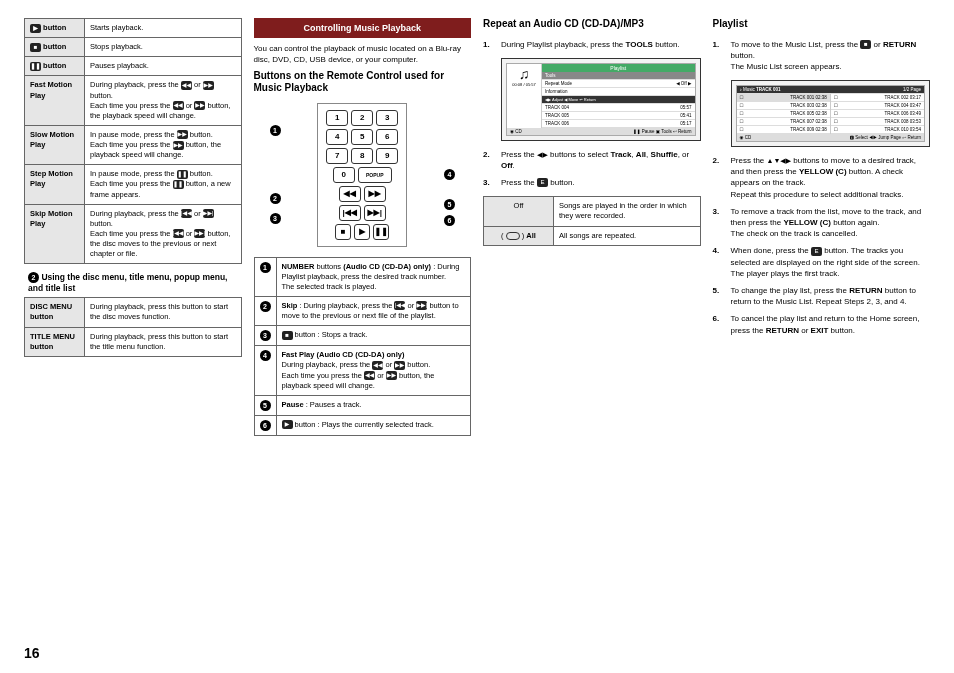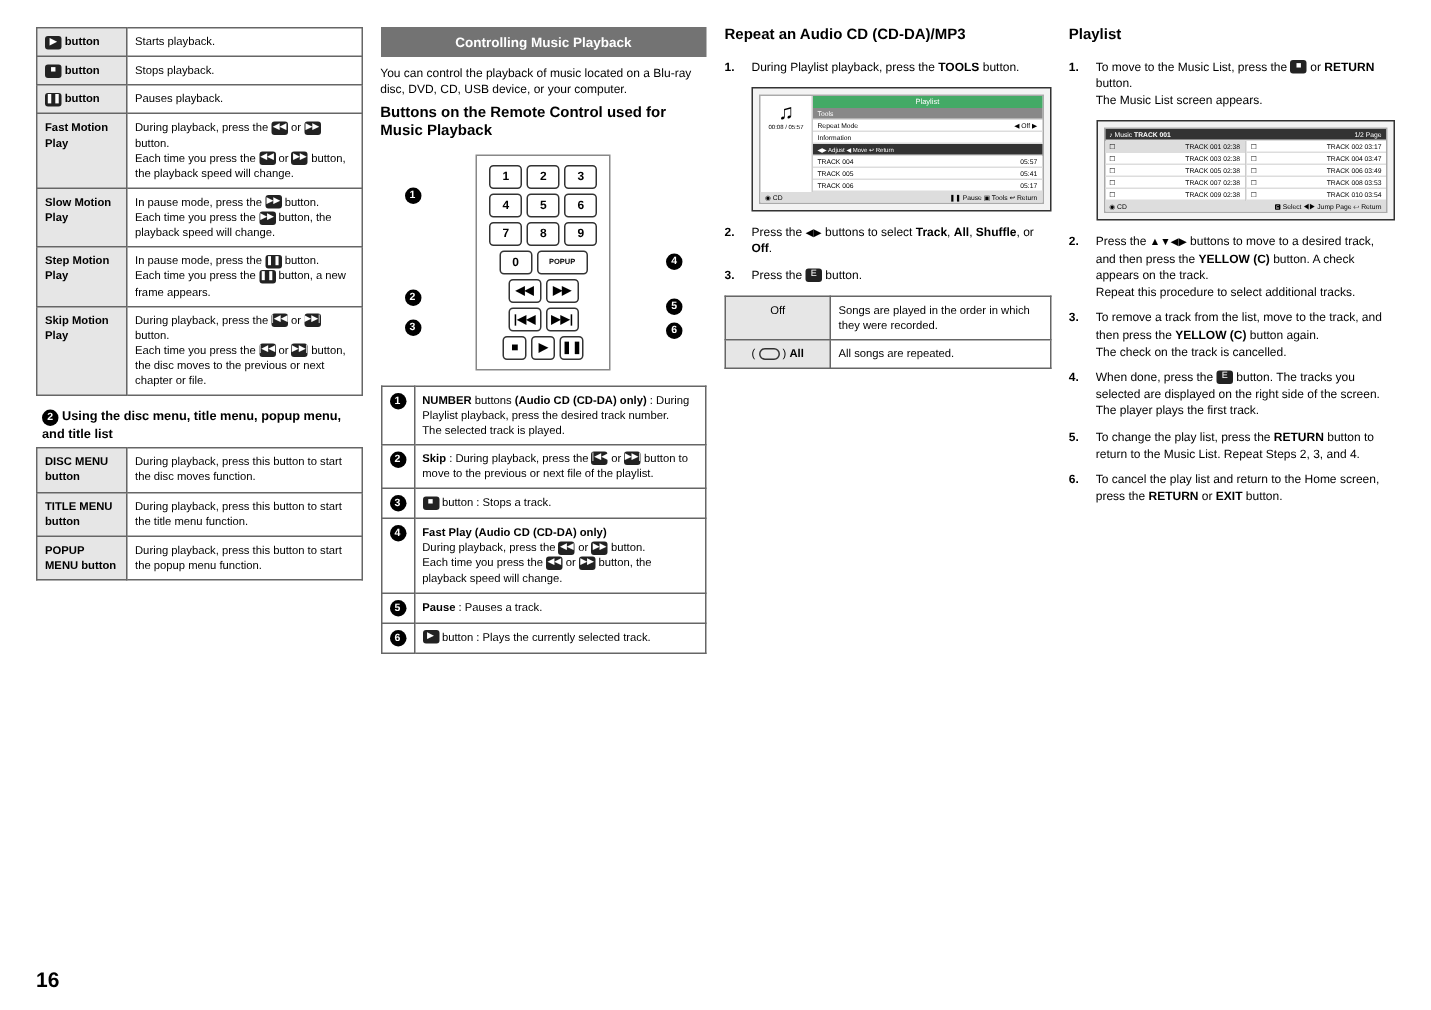--- a/index.html
+++ b/index.html
@@ -6,21 +6,21 @@
 body { font-family: Arial, Helvetica, sans-serif; font-size: 8px; background: #fff; width: 954px; height: 673px; padding: 18px 24px 10px 24px; position: relative; }
 .columns { display: flex; gap: 12px; }
 .col { flex: 1; min-width: 0; }
 table { border-collapse: collapse; width: 100%; margin-bottom: 8px; }
 td { border: 1px solid #666; padding: 4px 5px; font-size: 7.5px; line-height: 1.35; vertical-align: top; }
 td.label { background: #e6e6e6; font-weight: bold; width: 60px; }
 td.center { text-align: center; width: 18px; background: #fff; }
 .icon { display: inline-block; width: 11px; height: 9px; background: #222; border-radius: 2px; color: #fff; font-size: 6px; line-height: 9px; text-align: center; vertical-align: middle; }
 .circ { display: inline-block; width: 11px; height: 11px; background: #000; border-radius: 50%; color: #fff; font-size: 7px; line-height: 11px; text-align: center; font-weight: bold; }
 .subhead { font-size: 8.5px; font-weight: bold; margin: 4px 0 4px 4px; }
-.section-dark { background: #737373; color: #fff; font-size: 9px; font-weight: bold; padding: 5px 8px; text-align: center; margin-bottom: 6px; }
+.section-dark { background: #7f1d1d; color: #fff; font-size: 9px; font-weight: bold; padding: 5px 8px; text-align: center; margin-bottom: 6px; }
 .para { font-size: 8px; line-height: 1.35; margin-bottom: 4px; }
 .h3 { font-size: 10px; font-weight: bold; line-height: 1.25; margin-bottom: 8px; }
 .remote { border: 1px solid #888; padding: 6px; margin: 0 auto 10px; width: 90px; position: relative; }
 .remote-grid { display: grid; grid-template-columns: repeat(3, 22px); gap: 3px; justify-content: center; }
 .remote-key { border: 1px solid #333; border-radius: 3px; height: 16px; font-size: 8px; font-weight: bold; display: flex; align-items: center; justify-content: center; background: #fff; }
 .remote-row { display: flex; gap: 3px; justify-content: center; margin-top: 3px; }
 .callout { position: absolute; font-size: 7px; }
 ol.steps { list-style: none; padding: 0; margin: 0 0 8px 0; counter-reset: step; }
 ol.steps > li { position: relative; padding-left: 18px; margin-bottom: 6px; font-size: 8px; line-height: 1.4; }
 ol.steps > li::before { counter-increment: step; content: counter(step) "."; position: absolute; left: 0; font-weight: bold; }
@@ -78,24 +78,20 @@
     <table>
       <tbody>
           <tr>
             <td class="label">DISC MENU button</td>
             <td>During playback, press this button to start the disc moves function.</td>
           </tr>
       <tr>
             <td class="label">TITLE MENU button</td>
             <td>During playback, press this button to start the title menu function.</td>
           </tr>
-      <tr>
-            <td class="label">POPUP MENU button</td>
-            <td>During playback, press this button to start the popup menu function.</td>
-          </tr>
     </tbody>
       </table>
   </div>
 
   <div class="col">
     <div class="section-dark">Controlling Music Playback</div>
     <div class="para">You can control the playback of music located on a Blu-ray disc, DVD, CD, USB device, or your computer.</div>
     <div class="h3">Buttons on the Remote Control used for Music Playback</div>
 
     <div style="position:relative; margin:0 20px 10px;">

